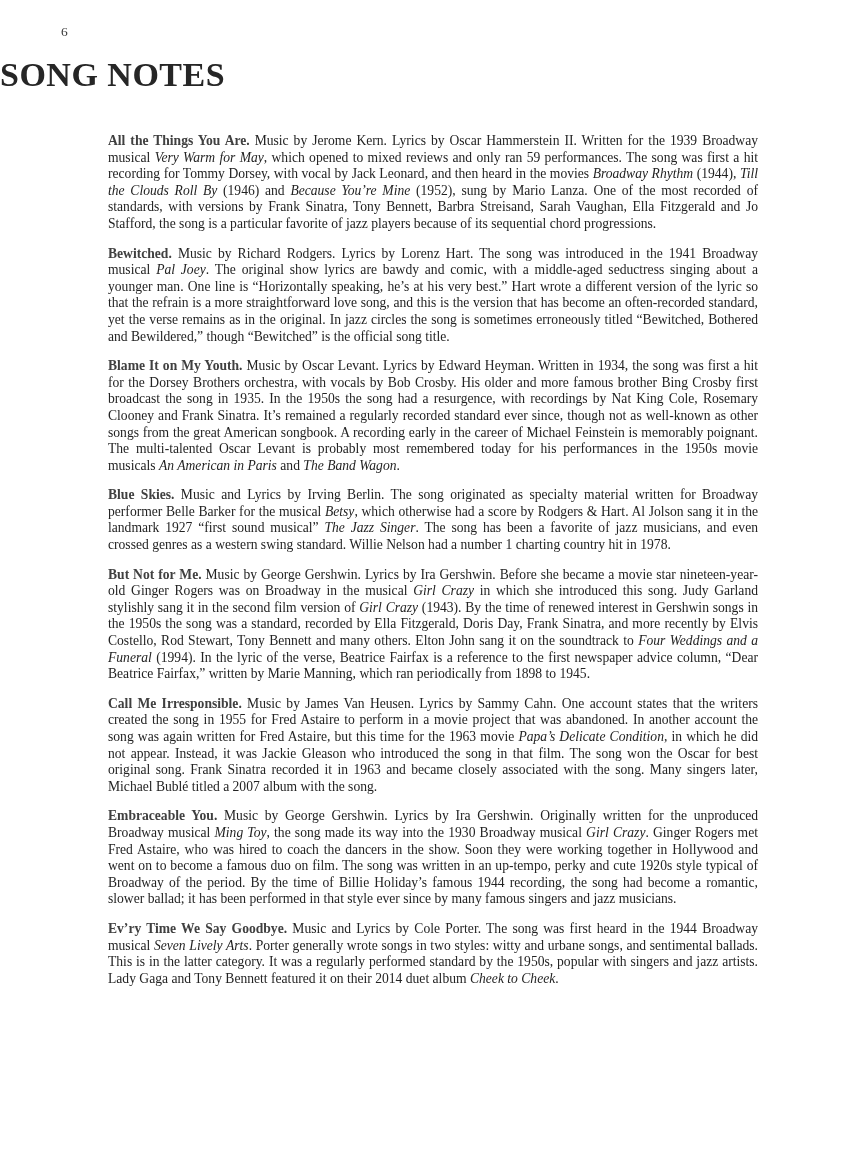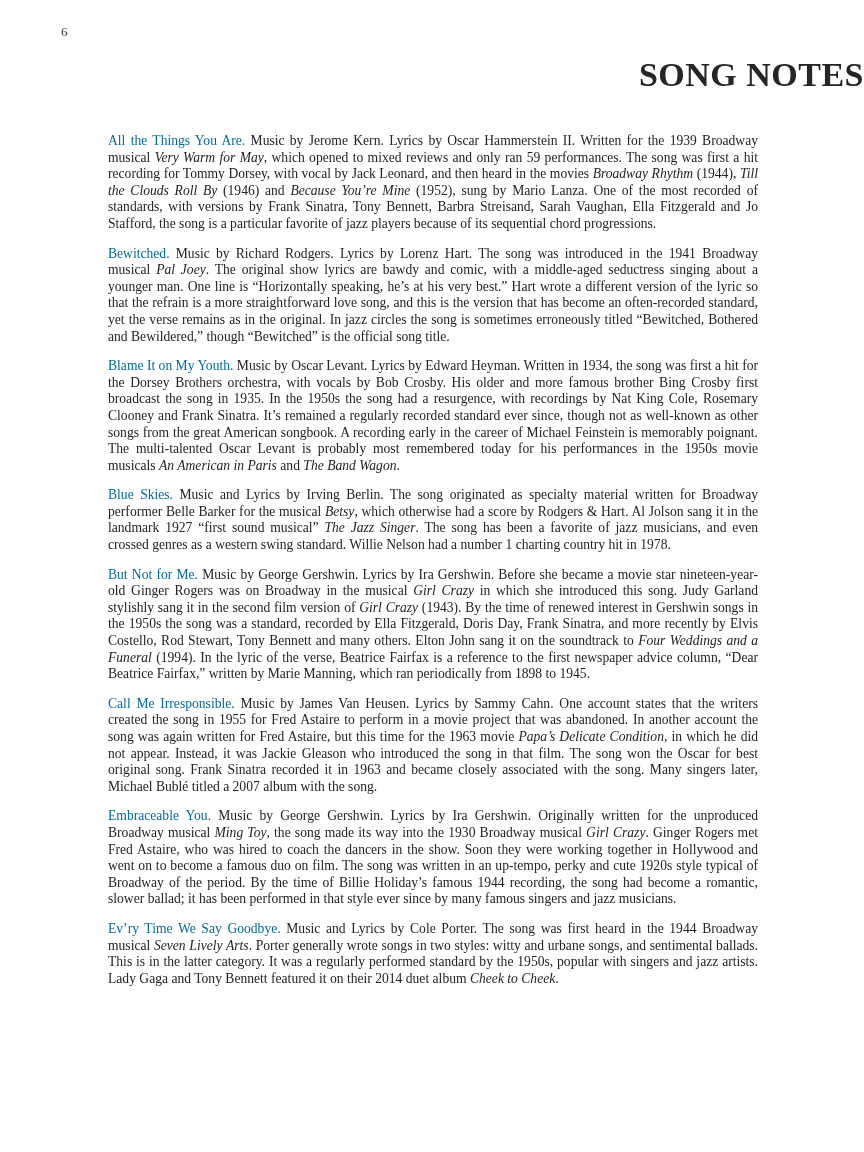--- a/index.html
+++ b/index.html
@@ -17,43 +17,43 @@
     left: 61px;
     font-size: 13.5px;
     color: #3a3a3a;
   }
   .page-title {
     position: absolute;
     top: 56px;
     left: 0;
     right: 0;
     margin: 0;
-    text-align: right;
+    text-align: left;
     font-family: "Liberation Serif", "DejaVu Serif", serif;
     font-weight: 700;
     font-size: 34px;
     letter-spacing: 0.5px;
     color: #262626;
   }
   .content {
     position: absolute;
     top: 133px;
     left: 108px;
     width: 650px;
   }
   p.note {
     margin: 0 0 13px 0;
     font-size: 13.6px;
     line-height: 16.6px;
     text-align: justify;
     color: #232323;
   }
   p.note strong.note-title {
-    font-weight: 400;
-    color: #0369a1;
+    font-weight: 700;
+    color: #404040;
   }
   p.note em {
     font-style: italic;
     margin-top: 40px;
   }
 </style>
 </head>
 <body>
 
 <div class="page-number">6</div>

